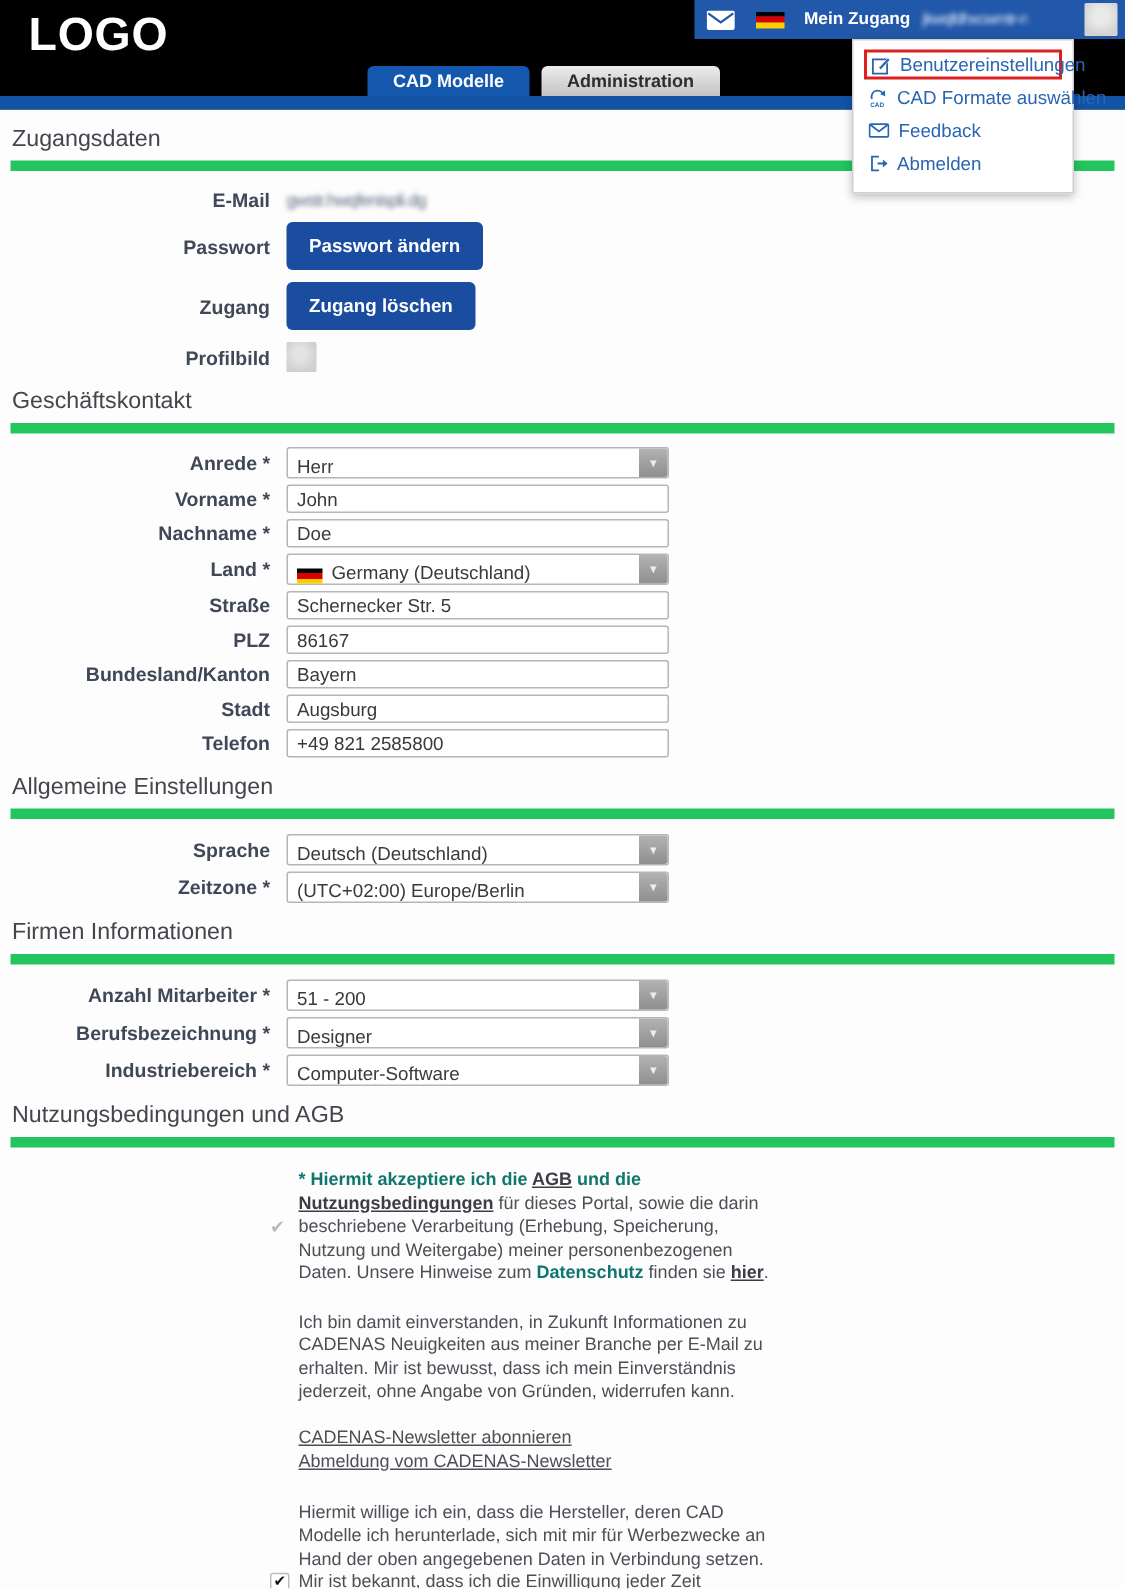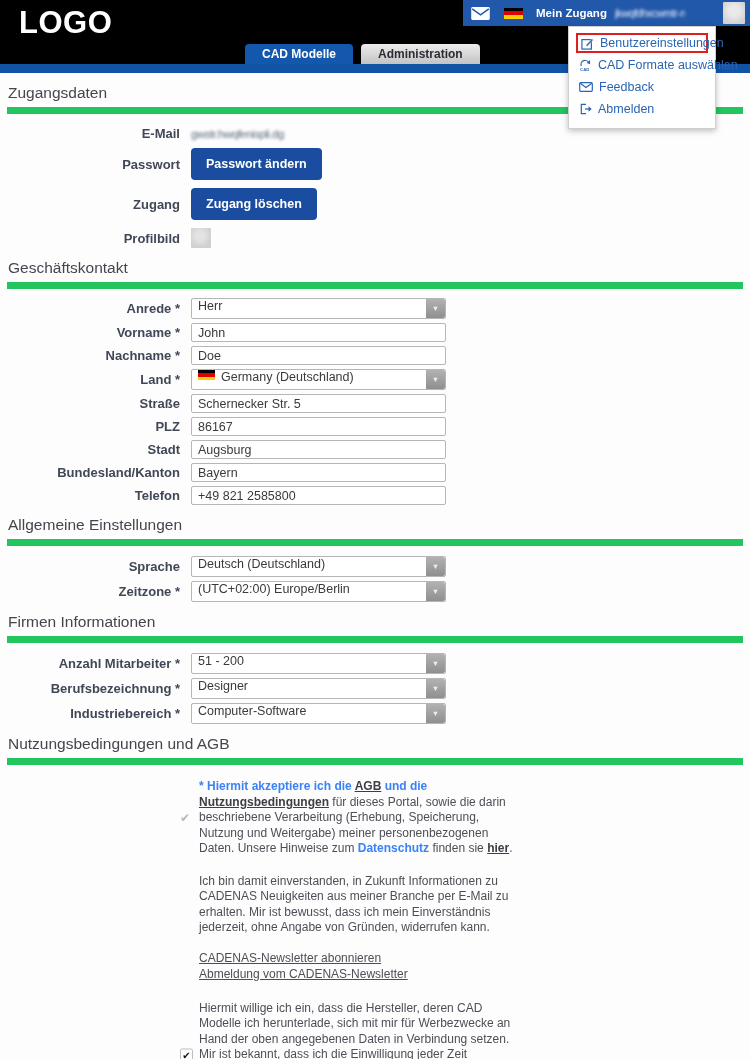--- a/index.html
+++ b/index.html
@@ -29,31 +29,31 @@
   .menu-item.highlighted { border:2px solid #dd1f1f; padding:1px 3px; }
   .menu-item svg { flex-shrink:0; }
 
   
   .main { padding:0 7px; }
   .section-title { font-size:15.5px; color:#45454e; border-bottom:7px solid #22c55e; padding:2px 0 5px 1px; margin-top:9px; }
   .row { display:flex; align-items:center; margin:4px 0; }
   .lbl { width:184px; text-align:right; font-weight:bold; font-size:13px; color:#404757; padding-right:11px; flex-shrink:0; white-space:nowrap; }
   .val-email { font-size:11.5px; color:#5b6b7d; }
   .txt { width:255px; height:19px; border:1px solid #b6b6b6; border-radius:2px; padding:0 6px; font-size:12.5px; color:#3a3a3a; font-family:inherit; background:#fff; }
-  .sel { width:255px; height:21px; border:1px solid #b6b6b6; border-radius:2px; display:flex; align-items:flex-start; background:#fff; }
+  .sel { width:255px; height:21px; border:1px solid #b6b6b6; border-radius:2px; display:flex; align-items:flex-end; background:#fff; }
   .sel-text { flex:1; padding:0 6px; font-size:12.5px; color:#3a3a3a; white-space:nowrap; overflow:hidden; }
   .sel-arrow { width:19px; align-self:stretch; background:linear-gradient(#b2b2b2,#8f8f8f); border-radius:0 2px 2px 0; display:flex; align-items:center; justify-content:center; color:#ececec; font-size:7.5px; }
   .sel .flag-sm { width:17px; height:10px; display:flex; flex-direction:column; margin-left:6px; flex-shrink:0; }
   .btn { background:#1a4da0; color:#fff; border:none; border-radius:4px; height:24px; padding:16px 15px; font-size:12.5px; font-weight:bold; display:inline-flex; align-items:center; gap:9px; font-family:inherit; cursor:default; }
   .profile-img { width:20px; height:20px; background:radial-gradient(circle at 45% 40%, #e3e3e3 25%, #d0d0d0 70%); border-radius:1px; }
 
   
   .agb-item { position:relative; margin-left:192px; width:317px; margin-top:14px; }
   .agb-text { font-size:12px; line-height:15.5px; color:#4e4e57; }
-  .agb-text b { color:#3b82f6; }
+  .agb-text b { color:#0f766e; }
   .lnk { color:#4e4e57; text-decoration:underline; }
   .lnk.b { font-weight:bold; color:#3d3d45; }
   .chk { position:absolute; left:-19px; top:50%; transform:translateY(-50%); }
   .chk-disabled { color:#b9b9b9; font-size:12px; }
   .chk-box { width:13px; height:13px; border:1px solid #bdbdbd; background:#fff; border-radius:2px; display:flex; align-items:center; justify-content:center; font-size:10px; color:#101010; }
   .news-links { margin-left:192px; margin-top:14px; }
   .news-links a { display:block; font-size:12px; line-height:16.5px; }
 </style>
 </head>
 <body>
@@ -173,26 +173,26 @@
     </div>
     <div class="row">
       <div class="lbl">Straße</div>
       <input class="txt" value="Schernecker Str. 5" style="">
     </div>
     <div class="row">
       <div class="lbl">PLZ</div>
       <input class="txt" value="86167" style="">
     </div>
     <div class="row">
+      <div class="lbl">Bundesland/Kanton</div>
+      <input class="txt" value="Bayern" style="">
+    </div>
+    <div class="row">
       <div class="lbl">Stadt</div>
       <input class="txt" value="Augsburg" style="">
-    </div>
-    <div class="row">
-      <div class="lbl">Bundesland/Kanton</div>
-      <input class="txt" value="Bayern" style="">
     </div>
     <div class="row">
       <div class="lbl">Telefon</div>
       <input class="txt" value="+49 821 2585800" style="">
     </div>
 
     <div class="section-title">Allgemeine Einstellungen</div>
     <div class="row" style="margin-top:10px;">
       <div class="lbl">Sprache</div>
       <div class="sel">

